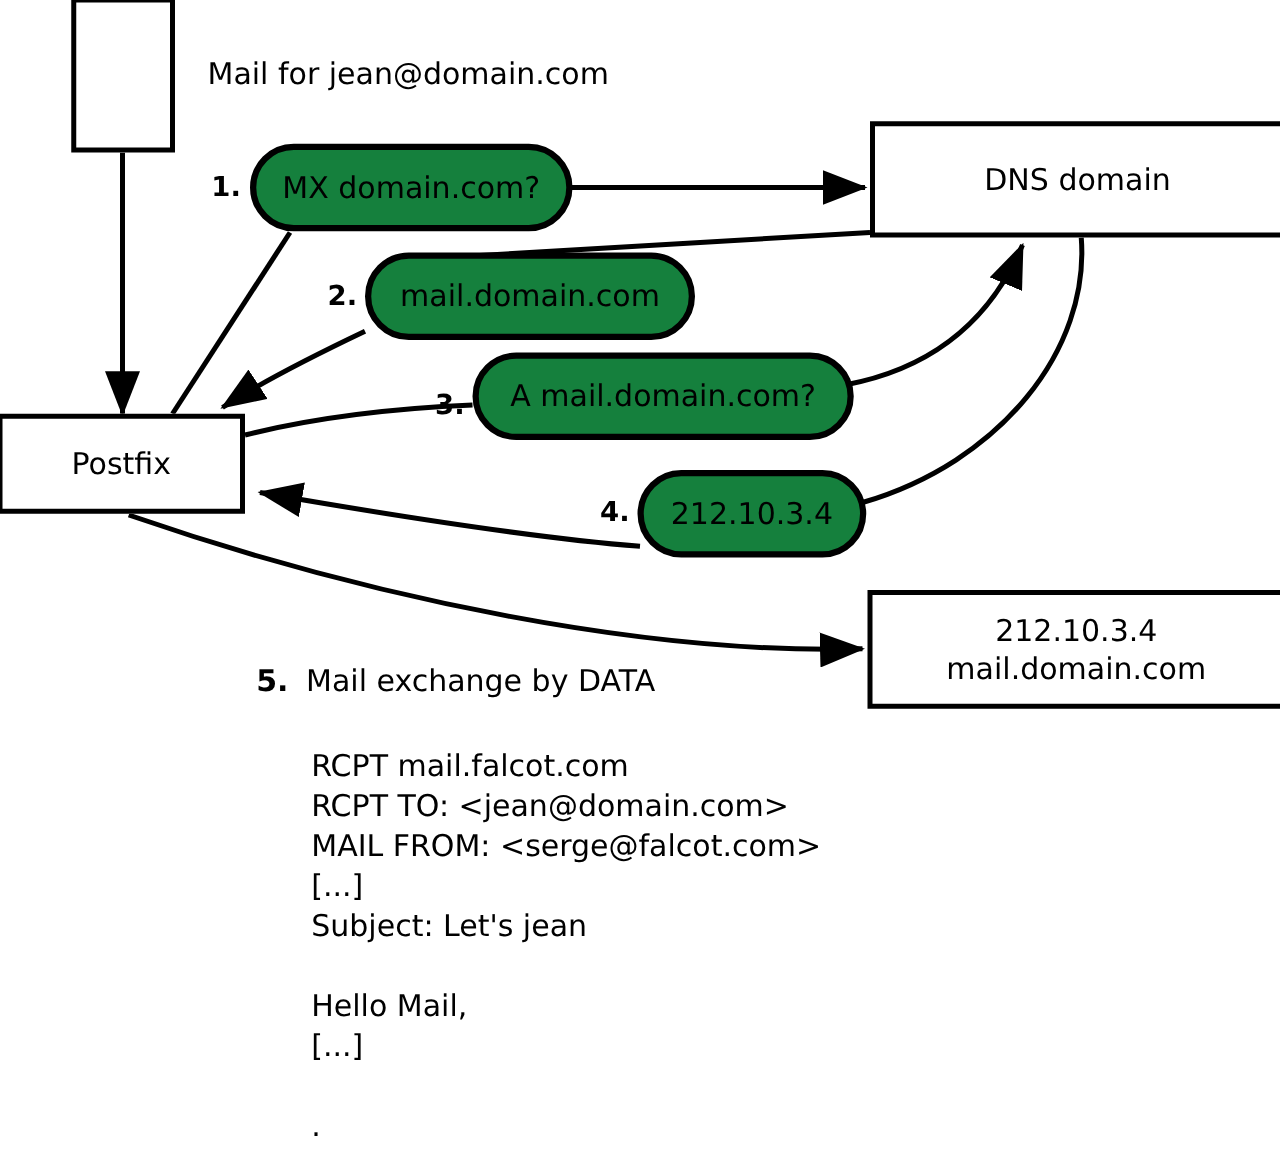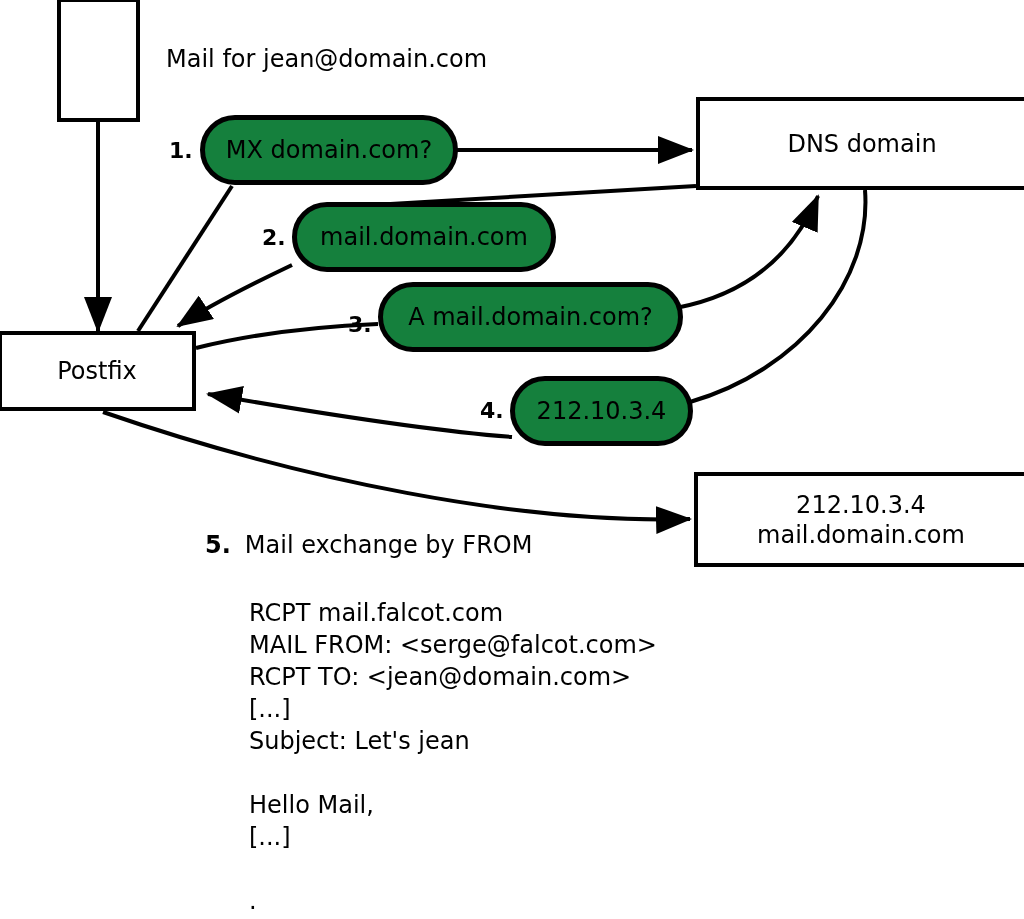--- a/index.html
+++ b/index.html
@@ -162,18 +162,18 @@
   </div>
 
   <div class="step-num" style="left:480px; top:398px;">
     <span>4.</span>
   </div>
   <div class="bubble" style="left:510px; top:376px; width:183px; height:70px;">
     <span>212.10.3.4</span>
   </div>
 
   <div class="smtp-label" style="left:205px; top:531px;">
-    <span class="num">5.</span><span class="txt">Mail exchange by FROM</span>
+    <span class="num">5.</span><span class="txt">Mail exchange by DATA</span>
   </div>
 
-  <div class="transcript" style="left:249px; top:597px;" id="transcript-block"><div>RCPT mail.falcot.com</div><div>MAIL FROM: &lt;serge@falcot.com&gt;</div><div>RCPT TO: &lt;jean@domain.com&gt;</div><div>[...]</div><div>Subject: Let's jean</div><div>&nbsp;</div><div>Hello Mail,</div><div>[...]</div><div>&nbsp;</div><div>.</div></div>
+  <div class="transcript" style="left:249px; top:597px;" id="transcript-block"><div>RCPT mail.falcot.com</div><div>RCPT TO: &lt;jean@domain.com&gt;</div><div>MAIL FROM: &lt;serge@falcot.com&gt;</div><div>[...]</div><div>Subject: Let's jean</div><div>&nbsp;</div><div>Hello Mail,</div><div>[...]</div><div>&nbsp;</div><div>.</div></div>
 
 </div>
 
 </body></html>

